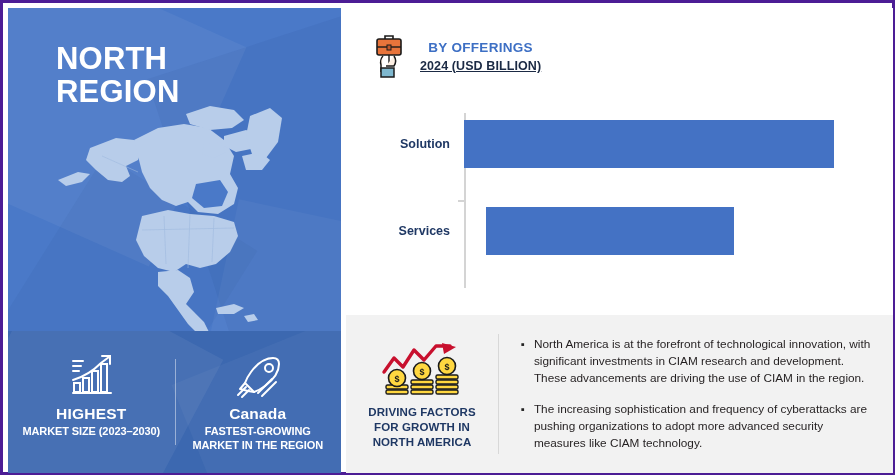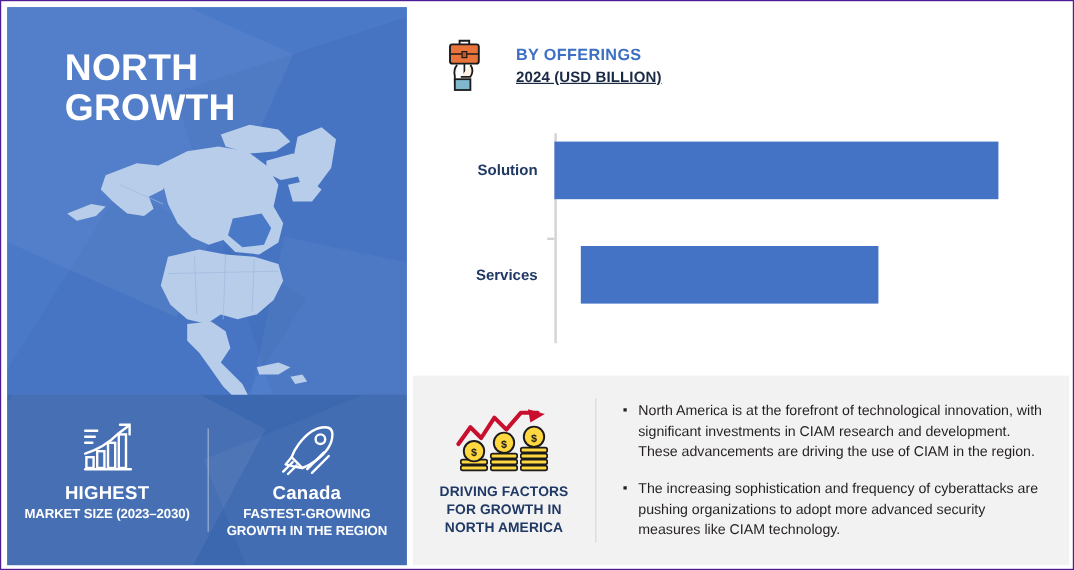--- a/index.html
+++ b/index.html
@@ -6,21 +6,21 @@
   body {
     width: 895px; height: 475px;
     background: #ffffff;
     font-family: "Liberation Sans", sans-serif;
     overflow: hidden;
   }
   .infographic {
     position: relative;
     width: 895px; height: 475px;
     background: #ffffff;
-    border: 1px solid #4c1d95;
+    border: 3px solid #4c1d95;
   }
 
   
   .left-panel {
     position: absolute;
     left: 5px; top: 5px;
     width: 333px; height: 465px;
     background: #4a79c8;
     overflow: hidden;
   }
@@ -113,21 +113,22 @@
     position: absolute;
     left: 343px; top: 5px;
     width: 547px; height: 307px;
     background: #ffffff;
   }
   .chart-header {
     position: absolute;
     left: 26px; top: 26px;
     display: flex;
     align-items: center;
-    gap: 26px;
+    gap: 14px;
+    text-align: center;
   }
   .briefcase-icon { width: 34px; height: 46px; }
   .chart-title {
     color: #3d6fc4;
     font-size: 13.5px;
     font-weight: bold;
     letter-spacing: .3px;
     line-height: 1.35;
   }
   .chart-sub {
@@ -240,21 +241,21 @@
   <div class="left-panel">
 
     <div class="map-area">
       <div class="facet f1"></div>
       <div class="facet f2"></div>
       <div class="facet f3"></div>
       <div class="facet f4"></div>
 
       <div class="region-title">
         <div>NORTH</div>
-        <div>GROWTH</div>
+        <div>REGION</div>
       </div>
 
       <svg class="map-svg" viewBox="0 0 285 245">
         <g fill="#b8cdea">
 
           <path d="M52 52 L78 42 L96 44 L104 52 L100 64 L88 70 L92 80 L84 86 L70 84 L58 74 L48 64 Z"></path>
           <path d="M20 84 L40 76 L52 78 L44 86 L28 90 Z"></path>
 
           <path d="M96 44 L120 32 L146 28 L170 32 L186 44 L196 60 L192 78 L200 92
                    L196 108 L180 118 L160 116 L150 106 L138 110 L124 104 L112 92
@@ -318,21 +319,21 @@
                      C25 38 29 36 33 33 C41 27 47 19 47 11 C47 7 45 5 41 5 Z"></path>
             <circle cx="37" cy="15" r="4"></circle>
             <path d="M13 30 L8 36 L16 38 L22 39"></path>
             <path d="M26 40 L40 26"></path>
             <path d="M30 43 L44 29"></path>
             <path d="M6 42 L14 34"></path>
             <path d="M10 44 L17 37"></path>
           </g>
         </svg>
         <div class="stat-head">Canada</div>
-        <div class="stat-sub">FASTEST-GROWING GROWTH IN THE REGION</div>
+        <div class="stat-sub">FASTEST-GROWING MARKET IN THE REGION</div>
       </div>
     </div>
   </div>
 
   <div class="chart-panel">
     <div class="chart-header">
       <svg class="briefcase-icon" viewBox="0 0 34 46">
         <rect x="5" y="5" width="24" height="16" rx="2" fill="#e8743b" stroke="#1b1b1b" stroke-width="1.6"></rect>
         <path d="M13 5 L13 2 L21 2 L21 5" fill="none" stroke="#1b1b1b" stroke-width="1.6"></path>
         <path d="M5 13 L29 13" stroke="#1b1b1b" stroke-width="1.4"></path>

